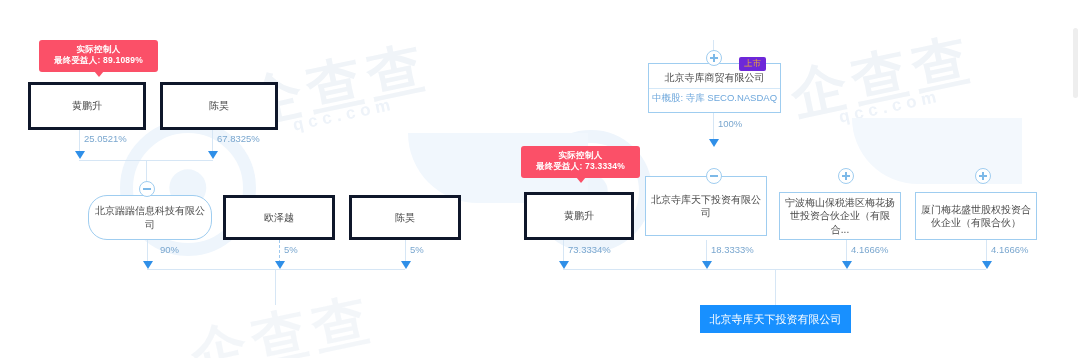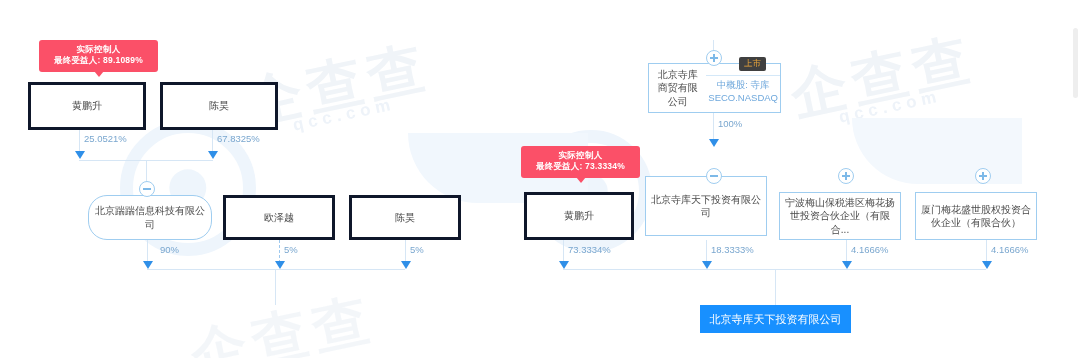--- a/index.html
+++ b/index.html
@@ -25,41 +25,41 @@
   .ln{position:absolute;background:#d6e6f5;}
   .ln.v{width:1px;}
   .ln.h{height:1px;}
   .ln.dash{background:none;border-left:1px dashed #9ec9ef;width:0;}
   .arrow{position:absolute;width:0;height:0;
       border-left:5px solid transparent;border-right:5px solid transparent;
       border-top:8px solid #2f8fe8;}
   .pct{position:absolute;font-size:9.5px;color:#7aa7cf;white-space:nowrap;}
 
   
-  .node{position:absolute;box-sizing:border-box;display:flex;flex-direction:row;
+  .node{position:absolute;box-sizing:border-box;display:flex;flex-direction:column;
         align-items:center;justify-content:center;text-align:center;
         font-size:10px;line-height:1.35;background:#fff;}
   .node.red{border:3px solid #0f172a;color:#4a4a4a;}
   .node.blue{border:1px solid #9fcdf0;color:#4a4a4a;}
   .node.solid{background:#1890ff;border:1px solid #1890ff;color:#fff;font-size:11px;}
   .node .sub{font-size:9.5px;color:#6fa8dc;border-top:1px solid #d4e8f8;
       width:100%;box-sizing:border-box;padding:3px 2px 0;margin-top:4px;}
   .node .nm{padding:0 4px;}
 
   
   .badge{position:absolute;background:#fb5068;color:#fff;border-radius:3px;
          padding:4px 7px 5px;text-align:center;line-height:1.35;z-index:6;}
   .badge .l1{font-size:8.5px;font-weight:700;letter-spacing:.3px;}
   .badge .l2{font-size:8.5px;font-weight:700;letter-spacing:.2px;}
   .badge:after{content:"";position:absolute;left:50%;bottom:-5px;margin-left:-5px;
       width:0;height:0;border-left:5px solid transparent;border-right:5px solid transparent;
       border-top:6px solid #fb5068;}
 
   
-  .tag{position:absolute;background:#404040;color:#e8a43a;font-size:8.5px;
+  .tag{position:absolute;background:#6d28d9;color:#e8a43a;font-size:8.5px;
        padding:1px 5px;border-radius:2px;z-index:5;}
 
   
   .tgl{position:absolute;width:14px;height:14px;border-radius:50%;
       border:1px solid #9fcdf0;background:#fff;z-index:7;}
   .tgl i{position:absolute;background:#7db9e8;}
   .tgl i.hbar{left:3px;top:6px;width:8px;height:1.5px;}
   .tgl i.vbar{top:3px;left:6px;width:1.5px;height:8px;}
 
   

